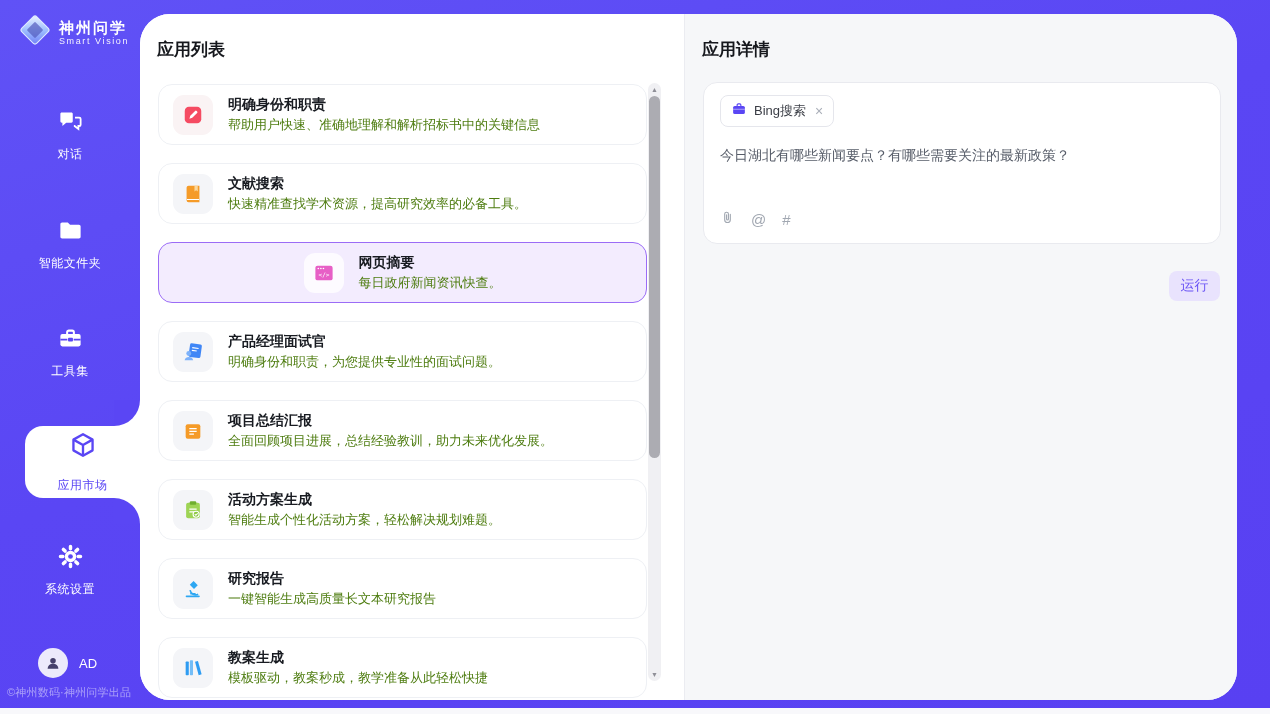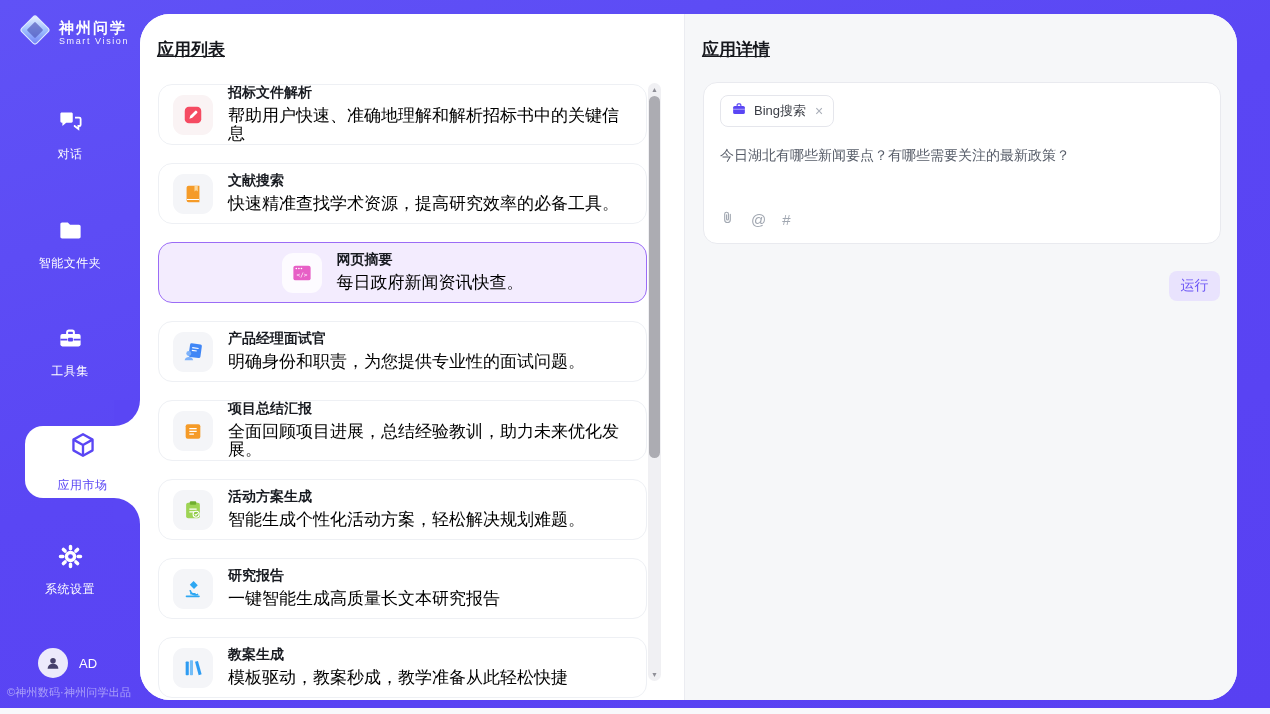--- a/index.html
+++ b/index.html
@@ -35,32 +35,32 @@
   .user-name { font-size:13px; color:#fff; }
   .side-footer { position:absolute; left:7px; top:685px; width:133px; font-size:11px;
                  color:rgba(255,255,255,.48); white-space:nowrap; letter-spacing:.2px; }
 
   
   .content { position:absolute; left:140px; top:14px; width:1097px; height:686px;
              background:#fff; border-radius:30px; overflow:hidden; display:flex; }
 
   
   .list-pane { width:544px; position:relative; background:#fff; }
-  .pane-title { position:absolute; left:17px; top:24px; font-size:17px; font-weight:bold; color:#16181d;text-decoration:underline; }
+  .pane-title { position:absolute; left:17px; top:24px; font-size:17px; font-weight:bold; color:#16181d; }
   .cards { position:absolute; left:18px; top:70px; width:489px; height:616px; }
   .card { height:61px; border:1px solid #eef0f4; border-radius:14px; margin-bottom:18px;
           display:flex; align-items:center; padding:0 14px; gap:15px; background:#fff; cursor:pointer; }
   .card.selected { background:#f3ecfe; border-color:#9b6cf6;justify-content:center; }
   .icon-box { width:40px; height:40px; border-radius:11px; background:#f4f5f8;
               display:flex; align-items:center; justify-content:center; flex:none; }
   .card.selected .icon-box { background:#fdfbff; }
   .card:first-child .icon-box { background:#faf3f4; }
   .card-text { display:flex; flex-direction:column; gap:6px; }
   .card-title { font-size:14px; font-weight:bold; color:#181b21; line-height:1.1; }
-  .card-desc  { font-size:17px; color:#000000; line-height:1.1; }
+  .card-desc  { font-size:13px; color:#4d7c0f; line-height:1.1; }
 
   .scrollbar { position:absolute; left:508px; top:69px; width:13px; height:598px;
                background:#f0f0f3; border-radius:7px; }
   .scroll-arrow { position:absolute; left:0; width:13px; text-align:center; font-size:7px; color:#8f8f97; cursor:pointer; }
   .scroll-arrow.up { top:3px; } .scroll-arrow.down { bottom:3px; }
   .scroll-thumb { position:absolute; left:1px; top:13px; width:11px; height:362px;
                   background:#acacb2; border-radius:6px; cursor:pointer; }
 
   
   .detail-pane { flex:1; position:relative; background:#f6f7f9; border-left:1px solid #ebecf1; }
@@ -182,21 +182,21 @@
     <div class="cards">
 
       <div class="card">
         <span class="icon-box">
           <svg width="22" height="22" viewBox="0 0 24 24">
             <rect x="3" y="3" width="18" height="18" rx="4.5" fill="#f54b62"></rect>
             <path d="M8.1 16l.9-3.1 5.3-5.3a1.2 1.2 0 0 1 1.7 0l.5.5a1.2 1.2 0 0 1 0 1.7l-5.3 5.3z" fill="#fff"></path>
           </svg>
         </span>
         <span class="card-text">
-          <span class="card-title">招标文件解析</span>
+          <span class="card-title">明确身份和职责</span>
           <span class="card-desc">帮助用户快速、准确地理解和解析招标书中的关键信息</span>
         </span>
       </div>
 
       <div class="card">
         <span class="icon-box">
           <svg width="22" height="22" viewBox="0 0 24 24">
             <path fill="#f59b28" d="M5 5.2C5 4 6 3 7.2 3H19v18H7.2A2.2 2.2 0 0 1 5 18.8V5.2z"></path>
             <path d="M13.6 3h3.6v6.2l-1.8-1.4-1.8 1.4z" fill="#fbd79b"></path>
             <path d="M5.4 18h13.2" stroke="#fff" stroke-width="1.2"></path>

